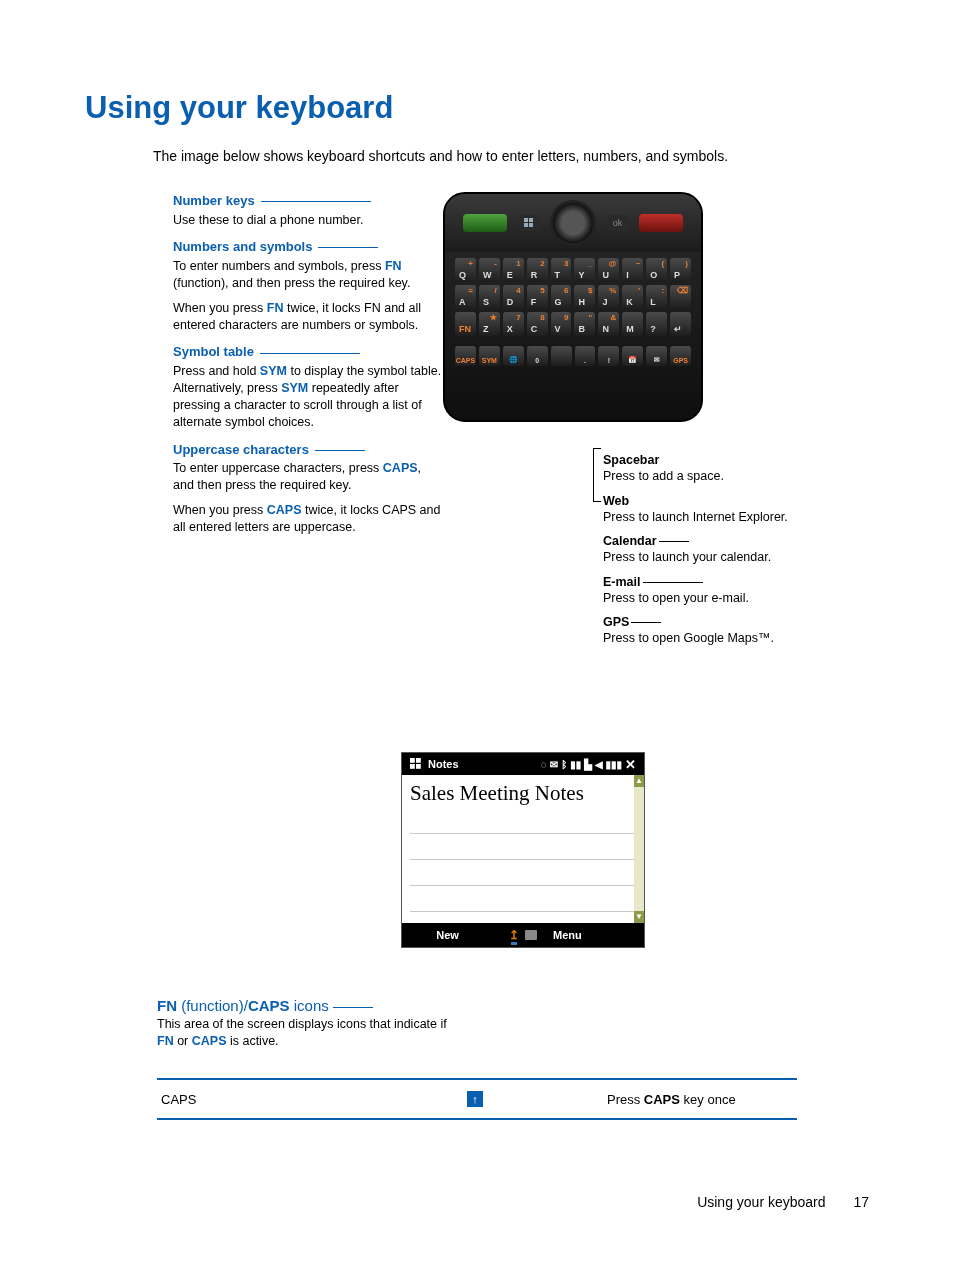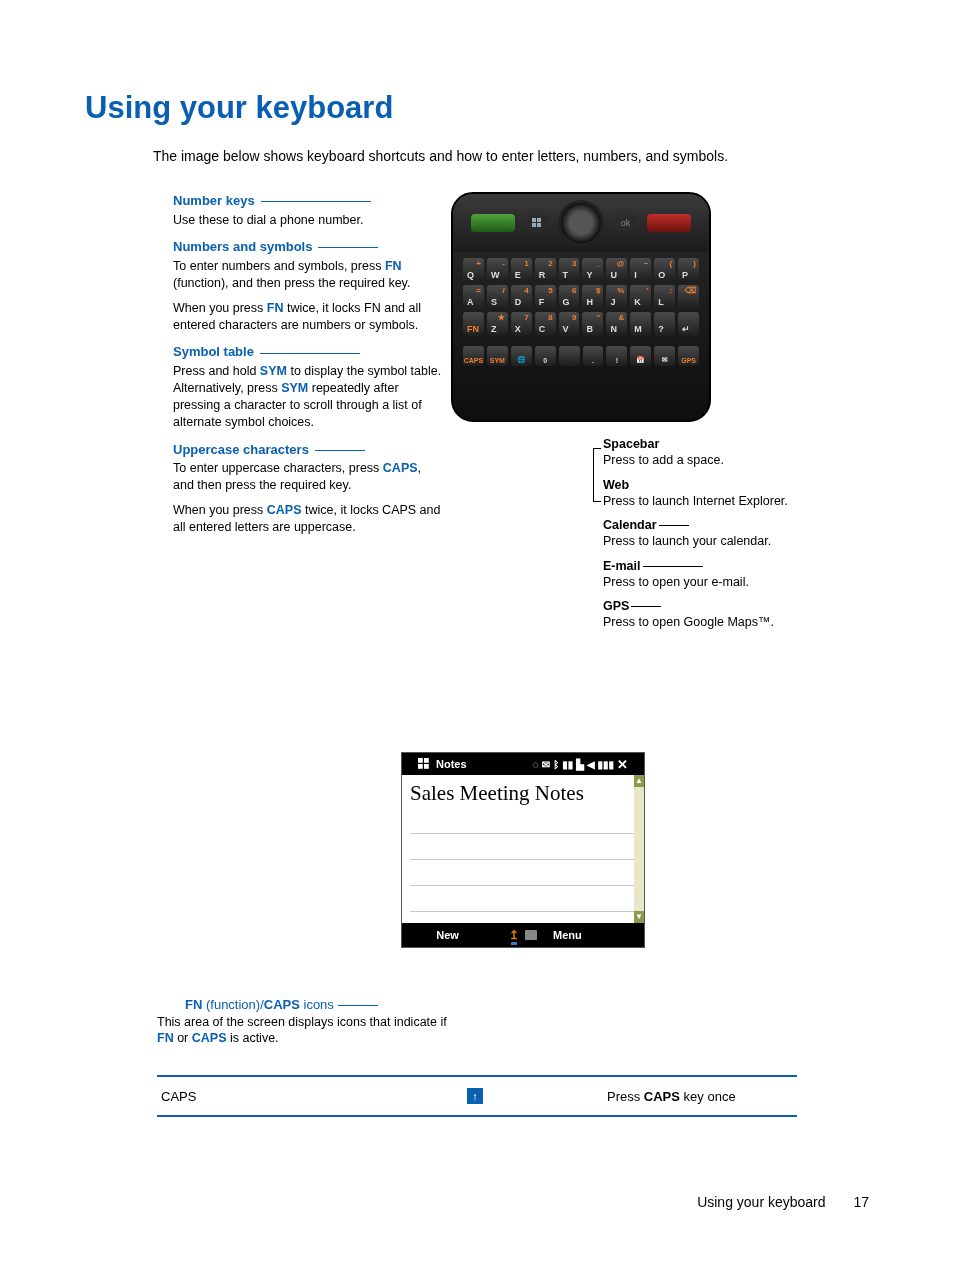--- a/index.html
+++ b/index.html
@@ -54,21 +54,20 @@
   .phone {
     position: absolute;
     top: 0;
     left: 270px;
     width: 260px;
     height: 230px;
     background: linear-gradient(#2b2b2b,#0e0e0e);
     border-radius: 22px;
     border: 2px solid #000;
     overflow: hidden;
-    margin-left: 8px;
   }
   .phone-top {
     height: 58px;
     background: linear-gradient(#3a3a3a,#1b1b1b);
     display: flex;
     align-items: center;
     justify-content: space-between;
     padding: 0 18px;
   }
   .soft-left, .soft-right {
@@ -107,21 +106,21 @@
   .key.fnkey .let { color:#f08030; }
   .status-row {
     display:flex; gap:3px; padding: 0 10px 6px 10px;
   }
   .status-row .key { flex:1; height:20px; }
 
   
   .right-callouts {
     position: absolute;
     left: 430px;
-    top: 244px;
+    top: 260px;
     width: 220px;
     font-size: 12.5px;
     line-height: 1.3;
   }
   .rc-item { margin-bottom: 8px; }
   .rc-title { font-weight: bold; }
   .rc-title .stub {
     display:inline-block; width:30px; border-top:1px solid #000; vertical-align:middle; margin-left:2px;
   }
   .lbracket {
@@ -146,21 +145,21 @@
     width: 244px;
     border: 1px solid #555;
     background: #fff;
   }
   .notes-titlebar {
     background: #000;
     color: #fff;
     height: 22px;
     display: flex;
     align-items: center;
-    padding: 0 16px;
+    padding: 0 8px;
     font-size: 11px;
     font-weight: bold;
   }
   .notes-titlebar .ticons {
     margin-left: auto;
     display: flex;
     gap: 3px;
     align-items: center;
   }
   .notes-titlebar .ticons span { font-size: 10px; }
@@ -205,22 +204,21 @@
 
   .below-callout {
     margin-top: 48px;
     margin-left: 72px;
     font-size: 12.5px;
     line-height: 1.35;
     width: 300px;
   }
   .below-callout .bt {
     color: #0a5fb0;
-    font-size: 13px;
-    margin-left: 28px;
+    font-size: 15px;
   }
   .below-callout .bt .rule2 {
     display:inline-block; width:40px; border-top:1px solid #0a5fb0; vertical-align:middle; margin-left:4px;
   }
 
   
   .caps-table {
     margin: 28px 72px 0 72px;
     border-top: 2px solid #0a5fb0;
     border-bottom: 2px solid #0a5fb0;

